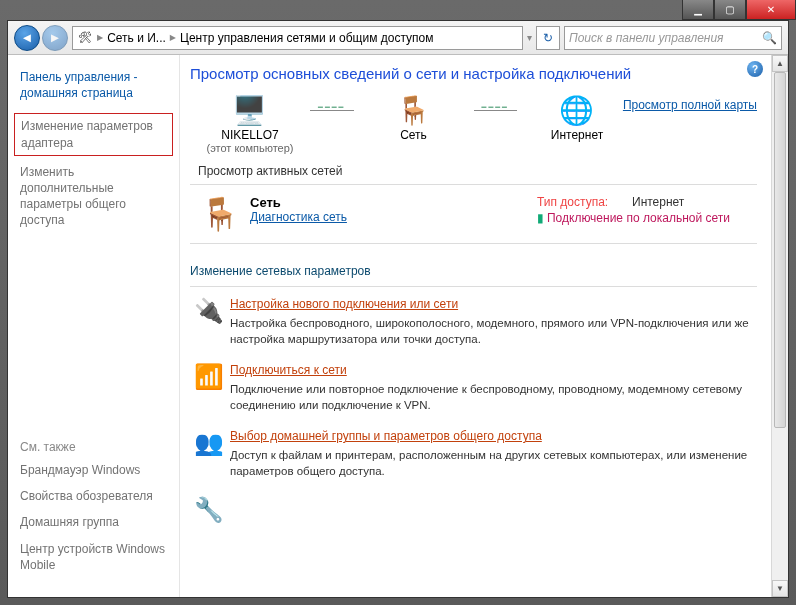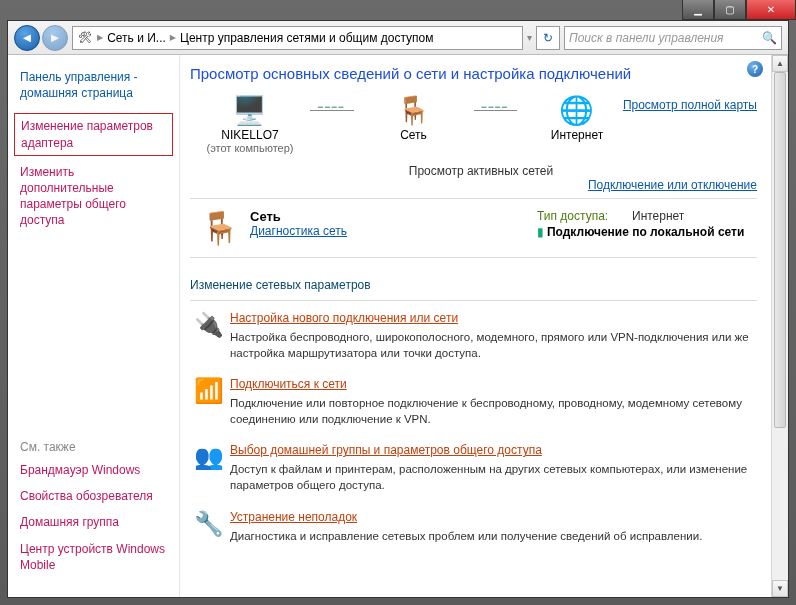--- a/index.html
+++ b/index.html
@@ -16,50 +16,50 @@
 .nav-btn.fwd { opacity: 0.5; }
 .addrpath { flex: 1; height: 24px; background: #fff; border: 1px solid #9a9a9a; display: flex; align-items: center; font-size: 12px; padding: 0 4px; gap: 2px; overflow: hidden; }
 .addrpath .pic { width: 16px; height: 16px; display: flex; align-items: center; justify-content: center; font-size: 11px; }
 .addrpath .seg { white-space: nowrap; }
 .addrpath .sep { color: #888; font-size: 8px; padding: 0 2px; }
 .refresh-btn { width: 24px; height: 24px; background: #fff; border: 1px solid #9a9a9a; display: flex; align-items: center; justify-content: center; color: #1a5ea8; font-size: 12px; }
 .searchbox { width: 218px; height: 24px; background: #fff; border: 1px solid #9a9a9a; display: flex; align-items: center; padding: 0 4px; font-size: 12px; font-style: italic; color: #999; }
 .searchbox .mag { margin-left: auto; color: #1a5ea8; font-style: normal; }
 .content-wrap { flex: 1; background: #fff; display: flex; overflow: hidden; }
 .sidebar { width: 172px; background: #fff; border-right: 1px solid #e5e5e5; padding: 14px 12px; display: flex; flex-direction: column; font-size: 12px; }
-.sidebar a { color: #be185d; text-decoration: none; display: block; margin-bottom: 10px; line-height: 1.35; }
+.sidebar a { color: #737373; text-decoration: none; display: block; margin-bottom: 10px; line-height: 1.35; }
 .sidebar a.home { color: #0b5aa8; }
 .sidebar a.highlighted { border: 1.5px solid #c92020; padding: 4px 6px; margin: 2px -6px 8px -6px; }
 .sidebar .spacer { flex: 1; }
 .sidebar .seealso { color: #888; font-size: 12px; margin-bottom: 8px; }
 .main { flex: 1; padding: 10px 14px 10px 10px; font-size: 12px; overflow: auto; position: relative; }
 .help-icon { position: absolute; top: 6px; right: 8px; width: 16px; height: 16px; border-radius: 50%; background: radial-gradient(circle at 35% 30%, #6eb4f0, #1a5ea8); color: #fff; font-size: 10px; display: flex; align-items: center; justify-content: center; font-weight: bold; }
 .main h1 { color: #1d4ed8; font-size: 15px; font-weight: normal; margin-bottom: 10px; }
 .netmap { display: flex; align-items: flex-start; margin-bottom: 4px; position: relative; }
 .netnode { text-align: center; width: 120px; font-size: 12px; }
 .netnode .ico { height: 36px; display: flex; align-items: center; justify-content: center; font-size: 28px; }
 .netnode .lbl { margin-top: 0; }
 .netnode .sub { color: #666; font-size: 11px; }
 .netline { flex: 1; border-top: 1px solid #888; margin-top: 18px; position: relative; }
 .netline::after { content: "━━━━"; letter-spacing: 2px; position: absolute; top: -8px; left: 0; right: 0; text-align: center; color: #6a8; font-size: 8px; }
 .fullmap { position: absolute; top: -2px; right: 0; color: #0b5aa8; font-size: 12px; text-align: right; margin-top: 8px; }
-.section-hdr { display: flex; align-items: center; margin: 10px 0 6px 15px; flex-direction: column; }
+.section-hdr { display: flex; align-items: center; margin: 10px 0 6px 8px; }
 .section-hdr .t { color: #333; font-size: 12px; }
 .section-hdr .r { margin-left: auto; color: #0b5aa8; font-size: 12px; }
 .divider { border-bottom: 1px solid #dcdcdc; margin: 4px 0; }
 .active-net { display: flex; padding: 6px 0; }
 .active-net .ico { width: 60px; font-size: 32px; text-align: center; }
 .active-net .info { flex: 1; }
 .active-net .info .nm { font-weight: bold; font-size: 13px; }
 .active-net .info .tp { color: #0b5aa8; font-size: 12px; margin-top: 2px; }
 .active-net .right { width: 220px; font-size: 12px; }
 .active-net .right .row { display: flex; margin-bottom: 2px; }
-.active-net .right .k { width: 95px; color: #4d7c0f; }
+.active-net .right .k { width: 95px; color: #ef4444; }
 .active-net .right .v { color: #333; }
-.active-net .right .v a { color: #000000; text-decoration: none; font-weight: bold; }
+.active-net .right .v a { color: #be185d; text-decoration: none; }
 .change-hdr { color: #0c4a6e; font-size: 12px; margin: 20px 0 8px 0; }
 .task { display: flex; padding: 6px 0 10px 4px; }
 .task .ico { width: 36px; font-size: 24px; text-align: left; padding-top: 0; }
 .task .txt { flex: 1; }
 .task .txt a { color: #c2410c; text-decoration: underline; font-size: 12px; }
 .task .txt .desc { color: #333; font-size: 11.5px; margin-top: 4px; line-height: 1.4; }
 .link { color: #0b5aa8; }
 .scrollbar { width: 17px; background: #f0f0f0; border-left: 1px solid #d8d8d8; display: flex; flex-direction: column; }
 .sb-btn { height: 17px; background: linear-gradient(to bottom, #f8f8f8, #e4e4e4); border: 1px solid #c4c4c4; display: flex; align-items: center; justify-content: center; font-size: 8px; color: #555; }
 .sb-track { flex: 1; background: #f0f0f0; position: relative; }
@@ -126,21 +126,20 @@
             </div>
             <div class="netline"></div>
             <div class="netnode">
               <div class="ico">🌐</div>
               <div class="lbl">Интернет</div>
             </div>
           </div>
         </div>
         <div class="section-hdr">
           <span class="t">Просмотр активных сетей</span>
-          <a class="r link" href="#">Подключение или отключение</a>
         </div>
         <div class="divider"></div>
         <div class="active-net">
           <div class="ico">🪑</div>
           <div class="info">
             <div class="nm">Сеть</div>
             <a class="tp link" href="#">Диагностика сеть</a>
           </div>
           <div class="right">
             <div class="row">
@@ -172,24 +171,20 @@
         </div>
         <div class="task">
           <div class="ico">👥</div>
           <div class="txt">
             <a href="#">Выбор домашней группы и параметров общего доступа</a>
             <div class="desc">Доступ к файлам и принтерам, расположенным на других сетевых компьютерах, или изменение параметров общего доступа.</div>
           </div>
         </div>
         <div class="task">
           <div class="ico">🔧</div>
-          <div class="txt">
-            <a href="#">Устранение неполадок</a>
-            <div class="desc">Диагностика и исправление сетевых проблем или получение сведений об исправлении.</div>
-          </div>
         </div>
       </div>
       <div class="scrollbar">
         <div class="sb-btn">▲</div>
         <div class="sb-track">
           <div class="sb-thumb"></div>
         </div>
         <div class="sb-btn">▼</div>
       </div>
     </div>

